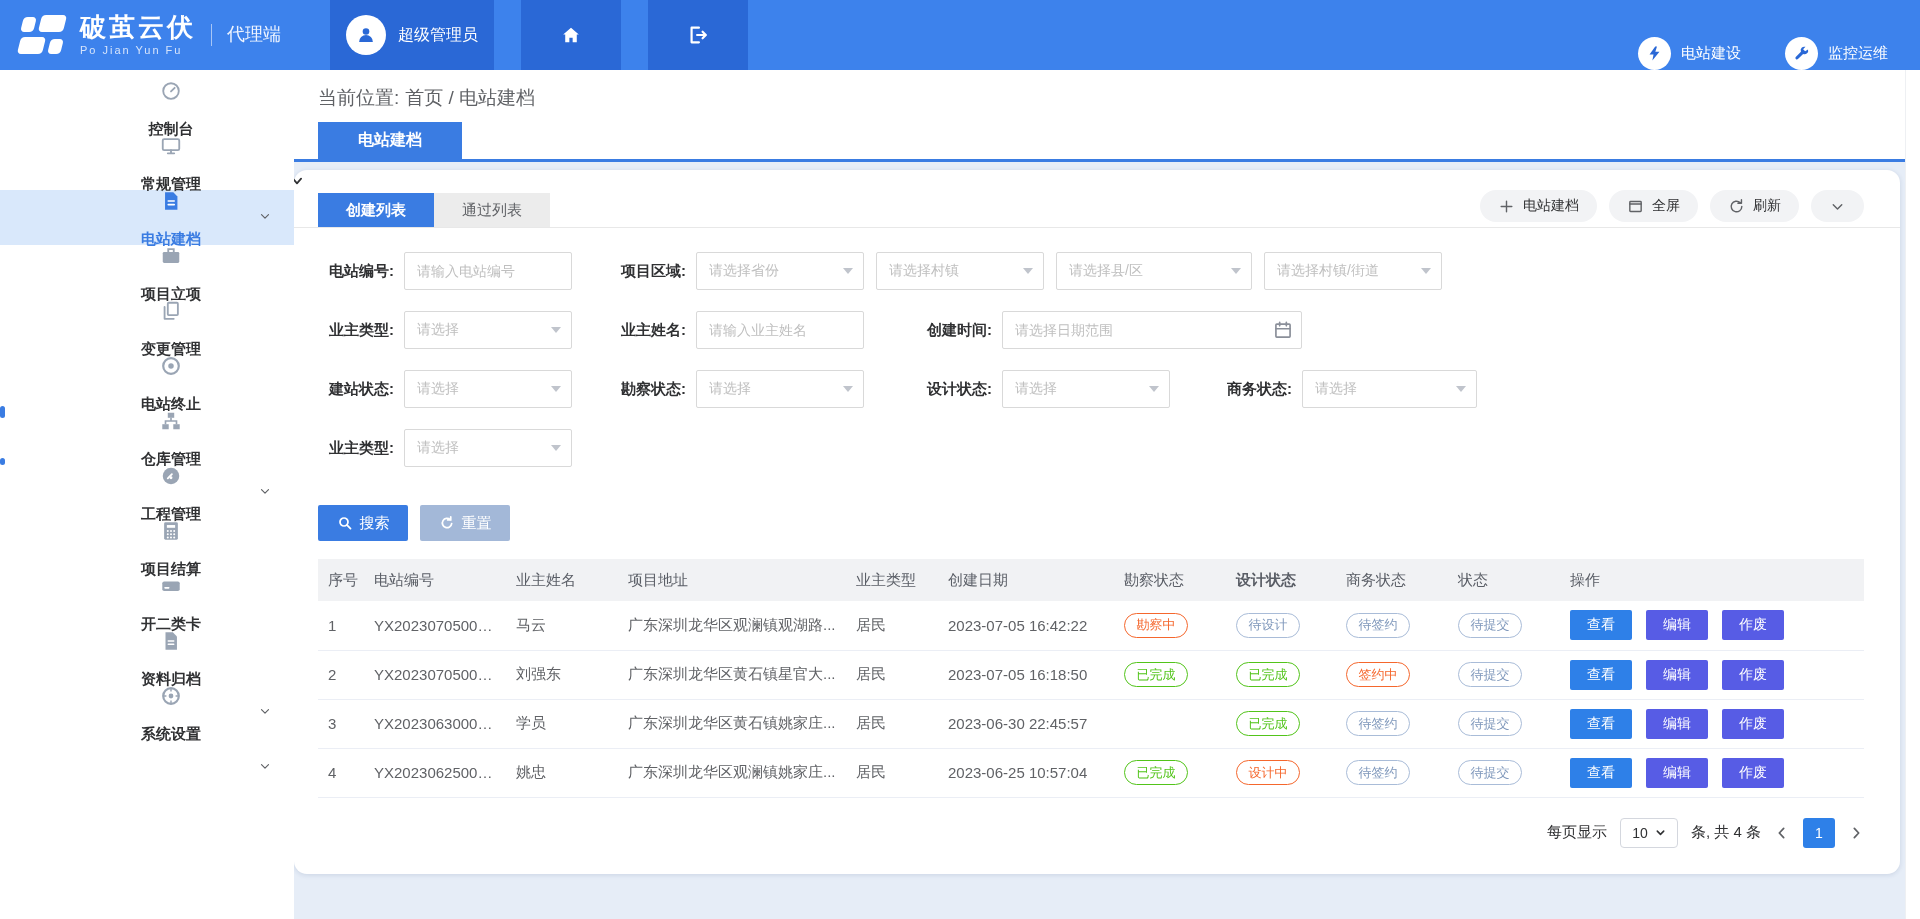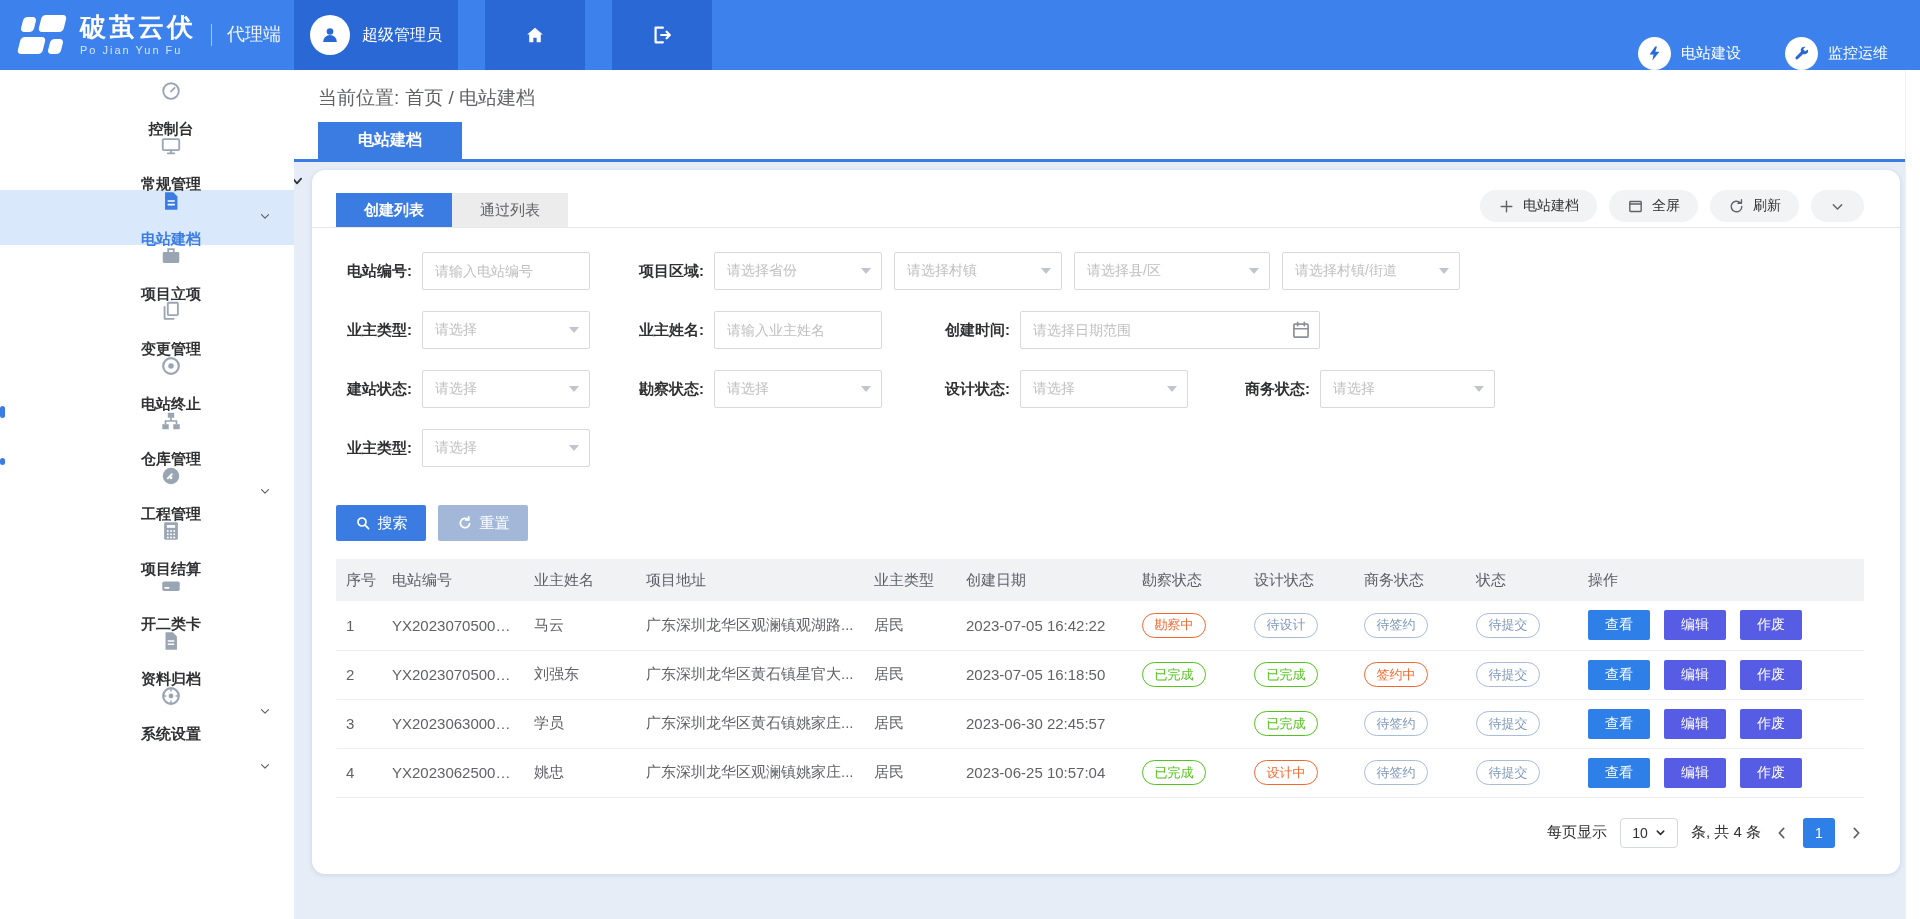--- a/index.html
+++ b/index.html
@@ -10,21 +10,21 @@
   *{box-sizing:border-box;}
   html,body{margin:0;padding:0;}
   body{width:1920px;height:919px;overflow:hidden;background:#e6edf7;
        font-family:"Liberation Sans","DejaVu Sans",sans-serif;color:#303133;}
   .app{display:flex;flex-direction:column;width:100%;height:100%;}
   .ic{display:inline-flex;align-items:center;justify-content:center;flex-shrink:0;}
   .ic svg{width:100%;height:100%;display:block;}
 
   
   header{height:70px;background:var(--header);display:flex;align-items:stretch;flex-shrink:0;}
-  .logo-block{width:294px;display:flex;align-items:center;padding-left:18px;flex-shrink:0;}
+  .logo-block{width:330px;display:flex;align-items:center;padding-left:18px;flex-shrink:0;}
   .logo-mark{position:relative;width:50px;height:42px;flex-shrink:0;}
   .logo-mark i{position:absolute;background:#fff;border-radius:4px;transform:skewX(-14deg);}
   .logo-mark .b1{left:4px;top:3px;width:13px;height:15px;}
   .logo-mark .b2{left:22px;top:1px;width:25px;height:17px;}
   .logo-mark .b3{left:1px;top:23px;width:25px;height:17px;}
   .logo-mark .b4{left:31px;top:25px;width:13px;height:15px;}
   .brand-txt{margin-left:12px;display:flex;flex-direction:column;}
   .brand-cn{font-size:26px;font-weight:bold;color:#fff;letter-spacing:3px;line-height:1;}
   .brand-en{font-size:11px;color:#d6e4fb;letter-spacing:2px;margin-top:4px;}
   .portal{margin-left:15px;padding-left:15px;border-left:1px solid rgba(255,255,255,.55);
@@ -60,21 +60,21 @@
   main{flex:1;min-width:0;display:flex;flex-direction:column;overflow:hidden;}
   .top-white{background:#fff;border-bottom:3px solid var(--primary);padding:0 0 0 24px;}
   .crumb{padding:15px 0 11px;font-size:19px;color:#606266;}
   .crumb .c-pre{margin-right:6px;}
   .page-tabs{display:flex;}
   .page-tab{min-width:144px;height:37px;padding:0 20px;background:var(--primary);color:#fff;
             font-size:16px;font-weight:bold;display:flex;align-items:center;justify-content:center;cursor:pointer;}
   .fold{margin:4px 0 0 -14px;width:18px;height:14px;color:#303133;display:inline-flex;position:relative;left:-10px;}
   .fold-wrap{height:0;overflow:visible;position:relative;left:-14px;top:2px;width:0;}
 
-  .card{background:#fff;border-radius:13px;margin:8px 5px 0 18px;
+  .card{background:#fff;border-radius:13px;margin:8px 5px 0 0;
         box-shadow:0 1px 5px rgba(31,60,110,.14);flex:0 0 auto;}
   .card-head{display:flex;justify-content:space-between;align-items:flex-end;
              padding:20px 36px 0 24px;border-bottom:1px solid #e8e8e8;}
   .subtabs{display:flex;}
   .subtab{width:116px;height:34px;display:flex;align-items:center;justify-content:center;
           font-size:15px;cursor:pointer;}
   .subtab.active{background:var(--primary);color:#fff;font-weight:bold;}
   .subtab.idle{background:#ececec;color:#606266;}
   .tools{display:flex;gap:12px;margin-bottom:5px;}
   .pill{height:32px;border-radius:16px;background:#f2f3f5;display:flex;align-items:center;
@@ -530,21 +530,21 @@
         <table class="grid">
           <thead>
               <tr>
                 <th style="width: 46px;">序号</th>
                 <th style="width: 142px;">电站编号</th>
                 <th style="width: 112px;">业主姓名</th>
                 <th style="width: 228px;">项目地址</th>
                 <th style="width: 92px;">业主类型</th>
                 <th style="width: 176px;">创建日期</th>
                 <th style="width: 112px;">勘察状态</th>
-                <th style="width: 110px;">设计状态</th>
+                <th style="width: 110px; font-weight: bold;">设计状态</th>
                 <th style="width: 112px;">商务状态</th>
                 <th style="width: 112px;">状态</th>
                 <th>操作</th>
               </tr>
             </thead>
           <tbody>
               <tr>
                 <td>1</td>
                 <td>YX2023070500011</td>
                 <td>马云</td>

